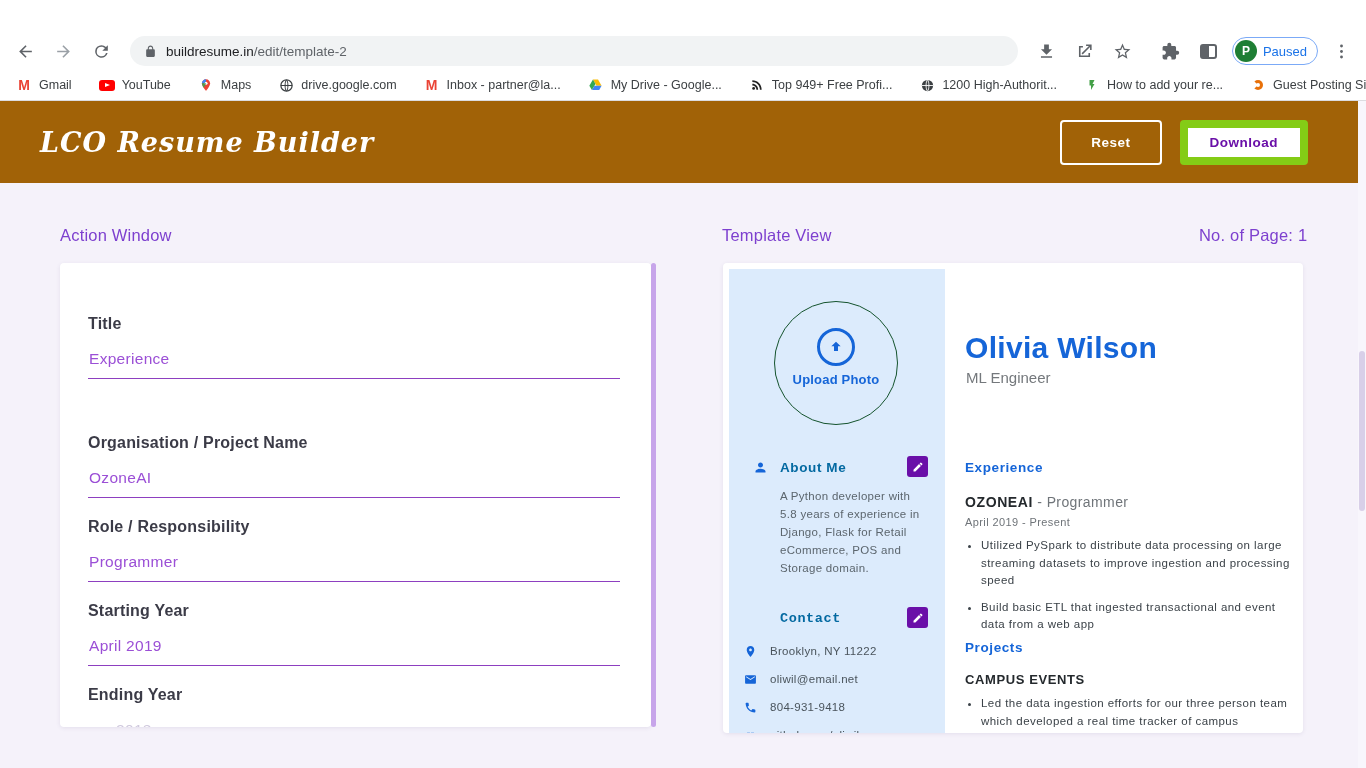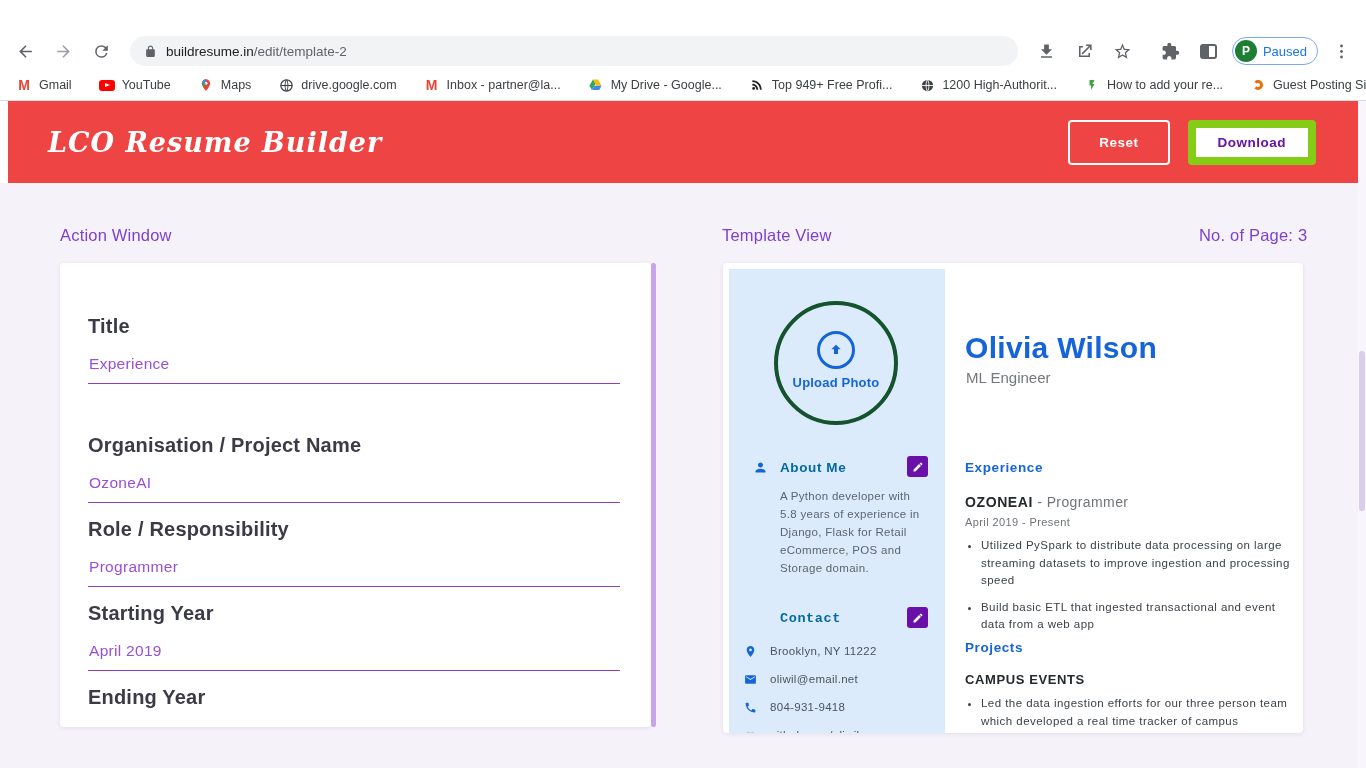--- a/index.html
+++ b/index.html
@@ -32,22 +32,22 @@
   .bm-label { font-size:12.5px; color:#3c4043; white-space:nowrap; }
   .bm-ic { width:16px; height:16px; display:flex; align-items:center; justify-content:center; }
   .gmail-m { color:#ea4335; font-weight:bold; font-size:14px; font-family:"Liberation Sans",sans-serif; }
   .yt { width:16px; height:11px; background:#f00; border-radius:3px; position:relative; }
   .yt::after { content:""; position:absolute; left:6px; top:3px; border-left:5px solid #fff;
                border-top:2.8px solid transparent; border-bottom:2.8px solid transparent; }
   .orange-ring { width:10px; height:10px; border:3px solid #e8710a; border-radius:50%;
                  border-left-color:transparent; }
 
   
-  #site-header { position:absolute; top:101px; left:8px; width:1358px; height:82px;
-                 background:#ef4444; display:flex; align-items:center; }
+  #site-header { position:absolute; top:101px; left:0; width:1358px; height:82px;
+                 background:#a16207; display:flex; align-items:center; }
   #logo { margin-left:40px; color:#fff; font-family:"DejaVu Serif", serif; font-style:italic;
           font-weight:bold; font-size:27px; letter-spacing:1px; }
   #header-actions { margin-left:auto; margin-right:50px; display:flex; gap:18px; }
   #reset-btn { background:transparent; border:2px solid #fff; color:#fff; font-weight:bold;
                font-size:13.5px; padding:7px 29px; border-radius:4px; cursor:pointer;
                font-family:"Liberation Sans",sans-serif; letter-spacing:.5px; }
   #download-btn { background:#fff; border:8px solid #84cc16; color:#6a0fa8; font-weight:bold;
                   font-size:13.5px; padding:7px 22px; border-radius:4px; cursor:pointer;
                   font-family:"Liberation Sans",sans-serif; letter-spacing:.5px; }
 
@@ -58,37 +58,37 @@
   #template-title { left:722px; top:43px; }
   #page-count { top:43px; left:1199px; }
 
   
   #action-card { position:absolute; left:60px; top:80px; width:591px; height:464px;
                  background:#fff; border-radius:4px; overflow:hidden;
                  box-shadow:0 1px 4px rgba(80,60,120,.10); }
   #action-scrollbar { position:absolute; left:651px; top:80px; width:5px; height:464px;
                       background:#c7a5ea; border-radius:3px; cursor:pointer; }
   .field { position:absolute; left:28px; width:532px; }
-  .field-label { font-size:20px; font-weight:bold; color:#3b3b47; letter-spacing:.2px; }
+  .field-label { font-size:16px; font-weight:bold; color:#3b3b47; letter-spacing:.2px; }
   .field-input { display:block; width:100%; margin-top:17px; border:none; outline:none;
                  border-bottom:1.5px solid #8d3fc0; background:transparent; padding:0 0 10px 1px;
                  font-size:15.5px; color:#9b4fd6; font-family:"Liberation Sans",sans-serif;
                  letter-spacing:.3px; }
   .field-input::placeholder { color:#cfc8dd; }
   #field-0 { top:52px; } #field-1 { top:171px; } #field-2 { top:255px; }
   #field-3 { top:339px; } #field-4 { top:423px; }
 
   
   #template-card { position:absolute; left:723px; top:80px; width:580px; height:470px;
                    background:#fff; border-radius:4px; overflow:hidden;
                    box-shadow:0 1px 4px rgba(80,60,120,.10); }
   #resume-sidebar { position:absolute; left:6px; top:6px; width:216px; height:464px;
                     background:#dcebfc; }
   #photo-circle { position:absolute; left:45px; top:32px; width:124px; height:124px;
-                  border:4px solid #14532d; border-radius:50%; cursor:pointer;
+                  border:1px solid #14532d; border-radius:50%; cursor:pointer;
                   display:flex; flex-direction:column; align-items:center; }
   #photo-arrow { margin-top:26px; width:38px; height:38px; border:3px solid #1565d8;
                  border-radius:50%; display:flex; align-items:center; justify-content:center; }
   #upload-label { margin-top:6px; color:#1565d8; font-weight:bold; font-size:13px; letter-spacing:.2px; }
   .sb-row { position:absolute; left:0; width:216px; height:22px; display:flex; align-items:center;
             padding-left:21px; }
   .sb-head { color:#0369a1; font-weight:bold; font-size:13.5px; margin-left:10px; letter-spacing:.6px; }
   .sb-row .sb-ic { width:20px; display:flex; justify-content:center; }
   .edit-btn { position:absolute; width:21px; height:21px; background:#6a0fa8; border:none;
               border-radius:3px; display:flex; align-items:center; justify-content:center; cursor:pointer; }
@@ -275,21 +275,21 @@
     <div id="logo">LCO Resume Builder</div>
     <div id="header-actions">
       <button id="reset-btn">Reset</button>
       <button id="download-btn">Download</button>
     </div>
   </div>
 
   <div id="page">
     <div class="pane-title" id="action-title">Action Window</div>
     <div class="pane-title" id="template-title">Template View</div>
-    <div class="pane-title" id="page-count">No. of Page: 3</div>
+    <div class="pane-title" id="page-count">No. of Page: 1</div>
 
     <div id="action-card">
       <div class="field" id="field-0">
         <div class="field-label">Title</div>
         <input class="field-input" type="text" value="Experience" style="">
       </div>
       <div class="field" id="field-1">
         <div class="field-label">Organisation / Project Name</div>
         <input class="field-input" type="text" value="OzoneAI" style="">
       </div>

